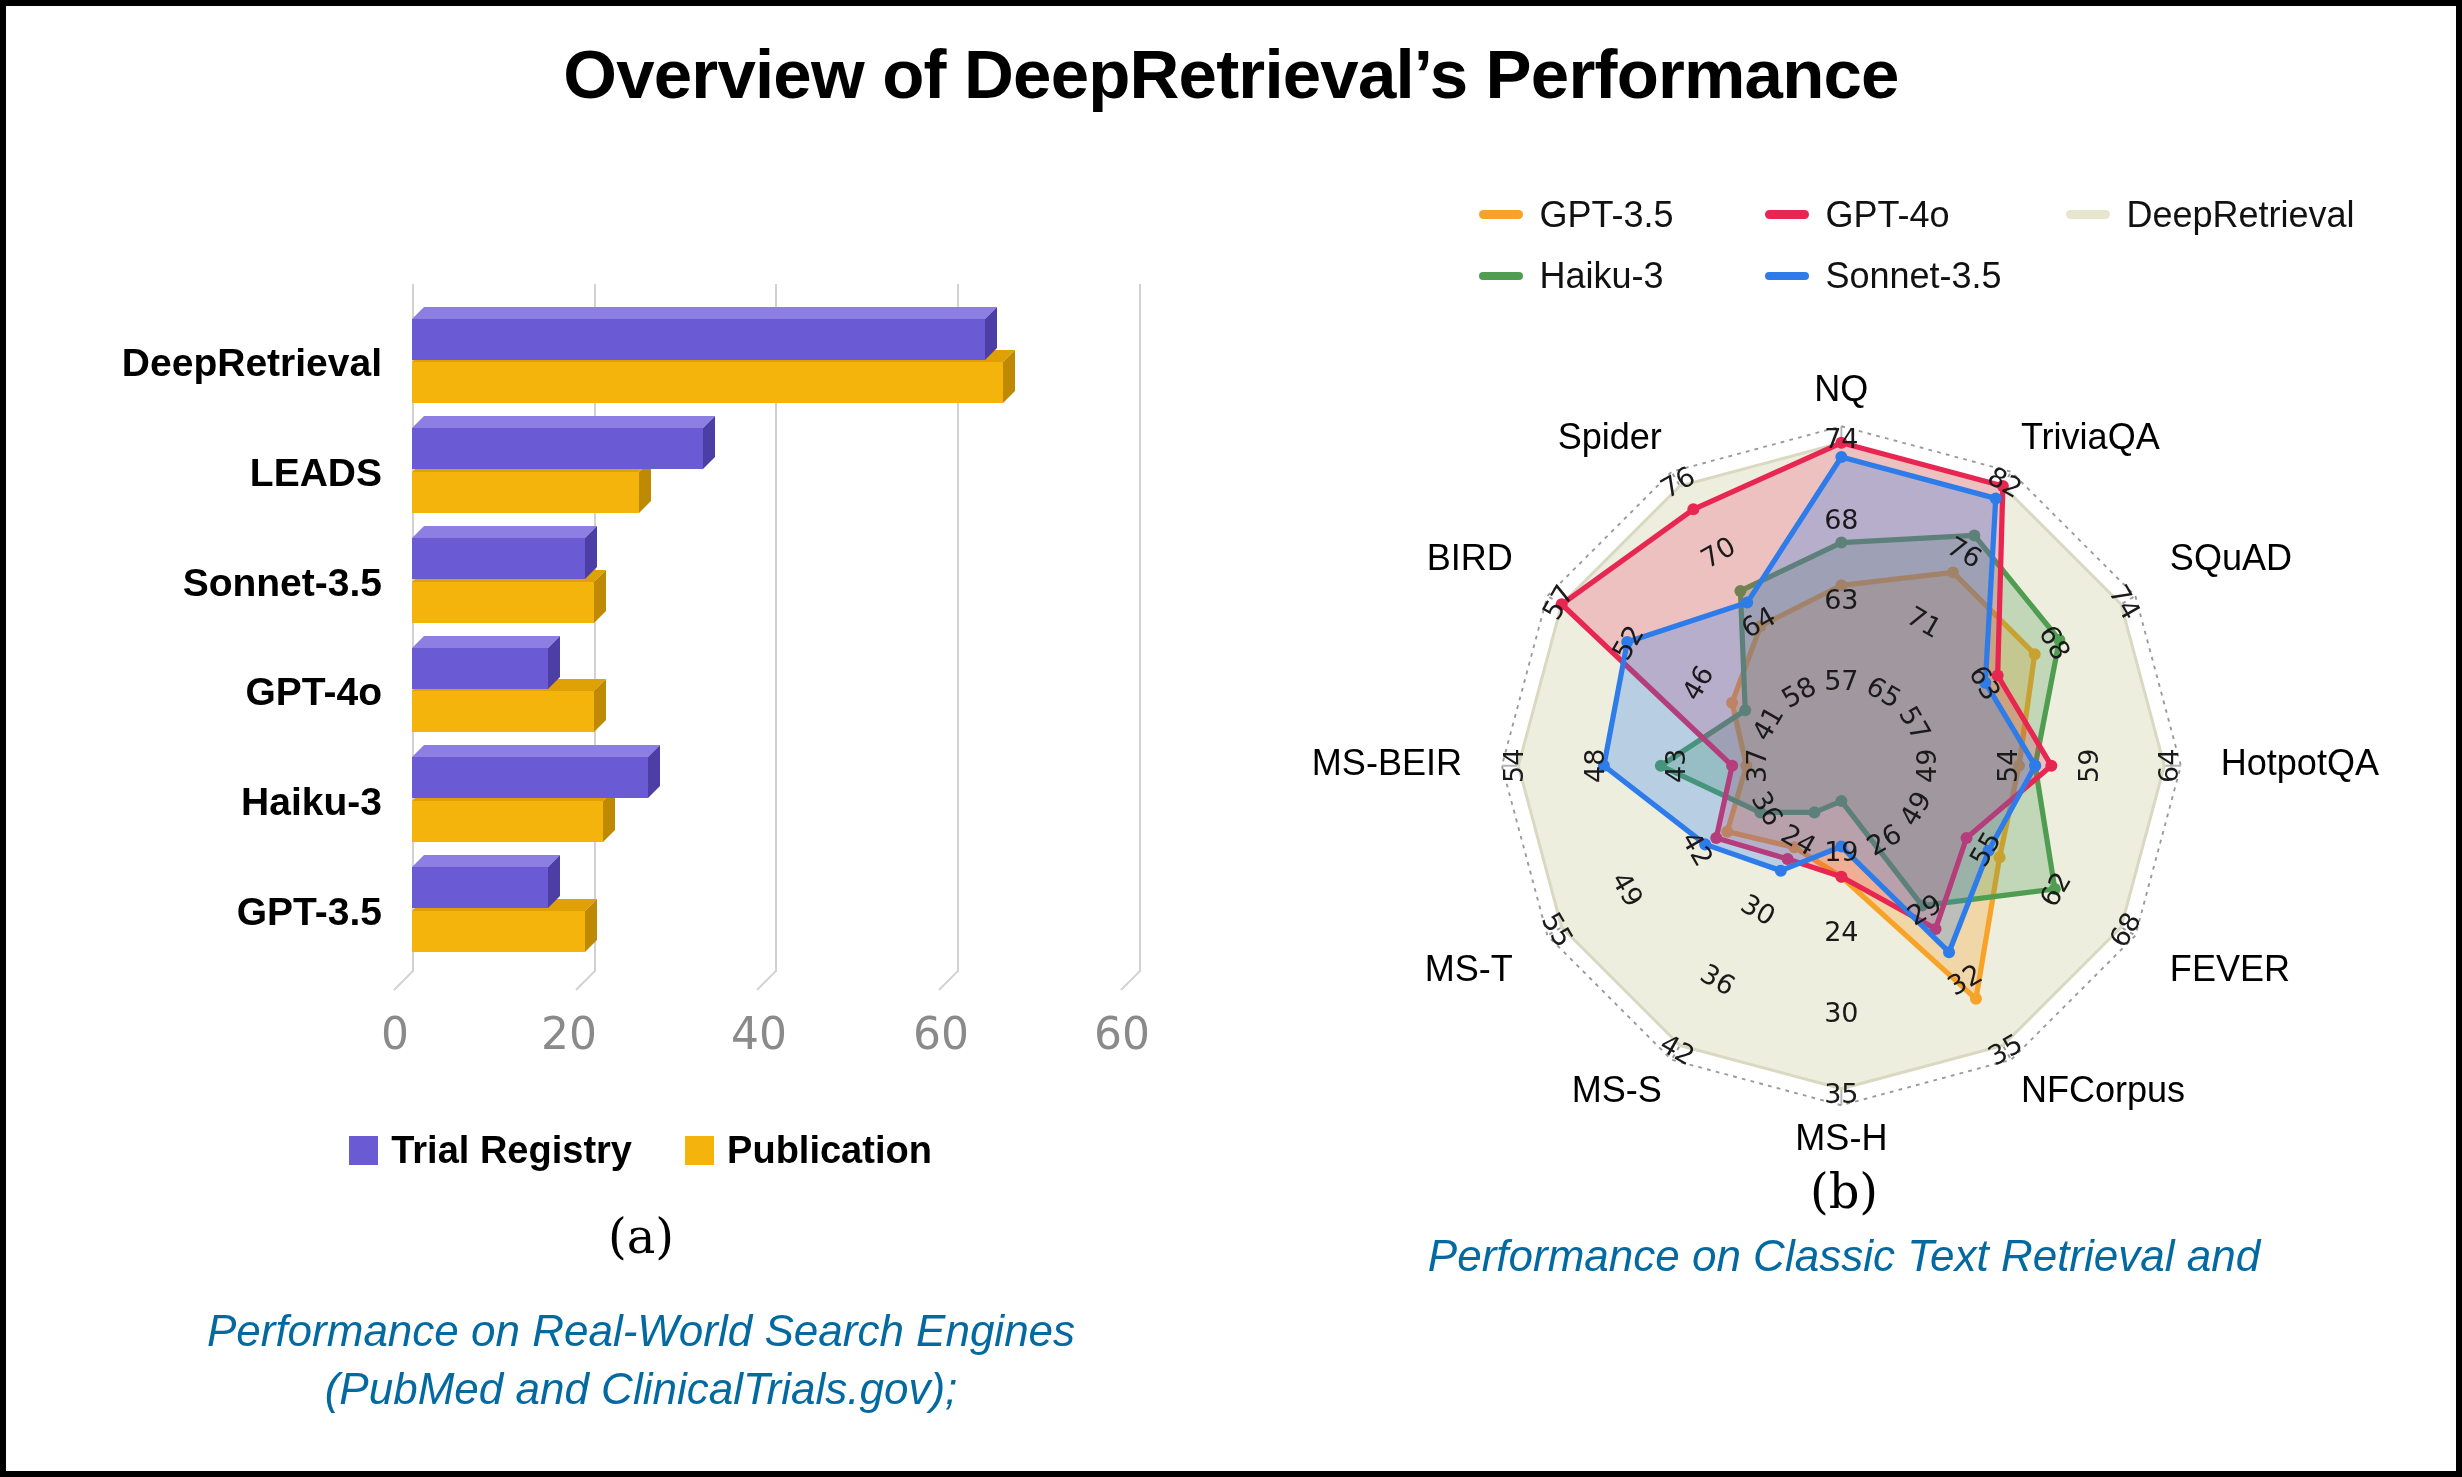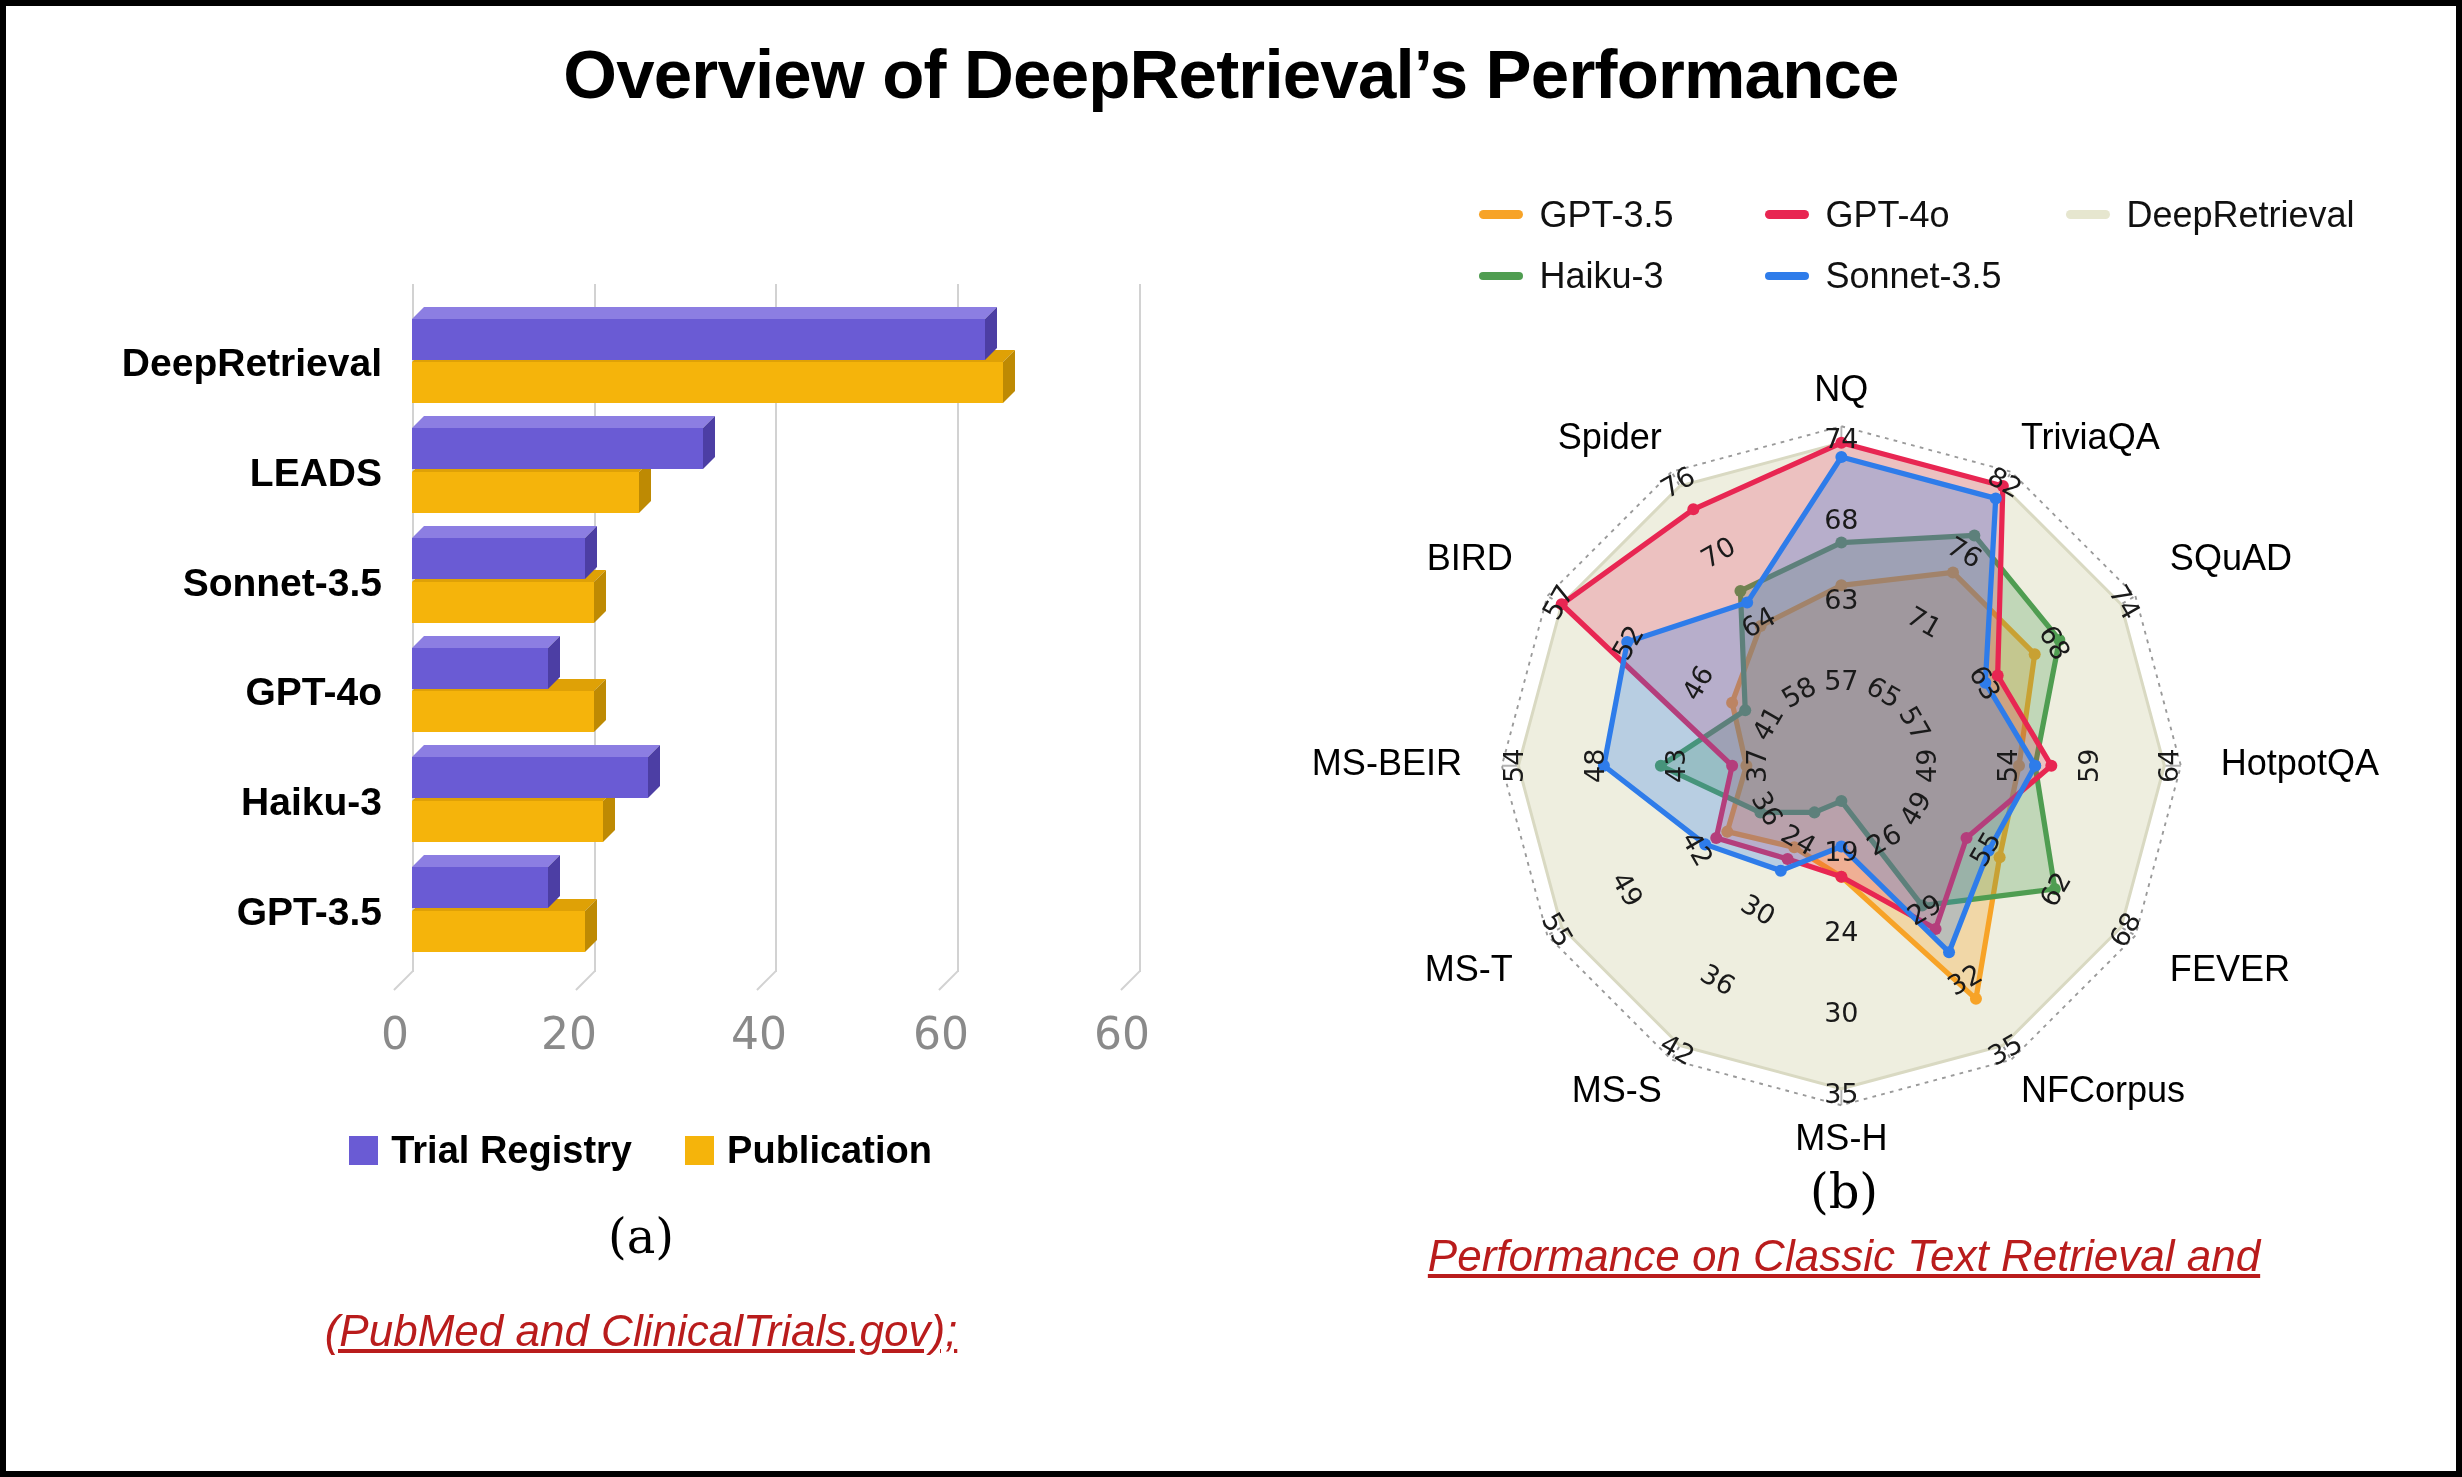--- a/index.html
+++ b/index.html
@@ -22,21 +22,21 @@
   .bar-front{position:absolute;left:0;top:0;width:100%;height:100%;}
   .bar-top{position:absolute;top:-12px;left:6px;width:100%;height:12px;transform:skewX(-45deg);}
   .bar-side{position:absolute;top:-6px;right:-12px;width:12px;height:100%;transform:skewY(-45deg);}
   .xtick{position:absolute;width:90px;text-align:center;font-size:44px;color:#8a8a8a;font-family:"DejaVu Sans",sans-serif;}
   #bar-legend{position:absolute;left:90px;top:875px;width:999px;display:flex;justify-content:center;gap:53px;}
   .bar-legend-item{display:flex;align-items:center;gap:13.5px;}
   .bar-legend-swatch{width:28.6px;height:28.6px;display:inline-block;}
   .bar-legend-label{font-size:38px;font-weight:bold;color:#000;}
   
   .panel-letter{position:absolute;width:100%;text-align:center;font-family:"DejaVu Serif",serif;font-size:48px;color:#000;}
-  .caption{position:absolute;width:100%;text-align:center;font-style:italic;font-size:44px;line-height:1.32;color:#b91c1c;text-decoration:underline;}
+  .caption{position:absolute;width:100%;text-align:center;font-style:italic;font-size:44px;line-height:1.32;color:#0369a1;}
   
   #panel-b{position:absolute;left:1225px;top:165px;width:1226px;height:1247px;}
   #radar-legend{
     position:absolute;left:248px;top:22.5px;
     display:grid;grid-template-columns:286px 301px 331px;row-gap:19.5px;
   }
   .radar-legend-item{display:flex;align-items:center;gap:16.5px;}
   .radar-legend-swatch{width:44px;height:8.3px;border-radius:4.5px;display:inline-block;}
   .radar-legend-label{font-size:36px;color:#111;}
   #radar-svg{position:absolute;left:0px;top:90px;}
@@ -139,20 +139,21 @@
           <span class="bar-legend-swatch" style="background:#6A5BD4"></span>
           <span class="bar-legend-label">Trial Registry</span>
         </div>
         <div class="bar-legend-item">
           <span class="bar-legend-swatch" style="background:#F5B40B"></span>
           <span class="bar-legend-label">Publication</span>
         </div>
       </div>
     <div class="panel-letter" style="top:954px;">(a)</div>
     <div class="caption" style="top:1048px;">
+      <div>Performance on Real-World Search Engines</div>
       <div>(PubMed and ClinicalTrials.gov);</div>
     </div>
   </div>
 
   <div id="panel-b">
     <div id="radar-legend">
         <div class="radar-legend-item">
           <span class="radar-legend-swatch" style="background:#F7A327"></span>
           <span class="radar-legend-label">GPT-3.5</span>
         </div>

